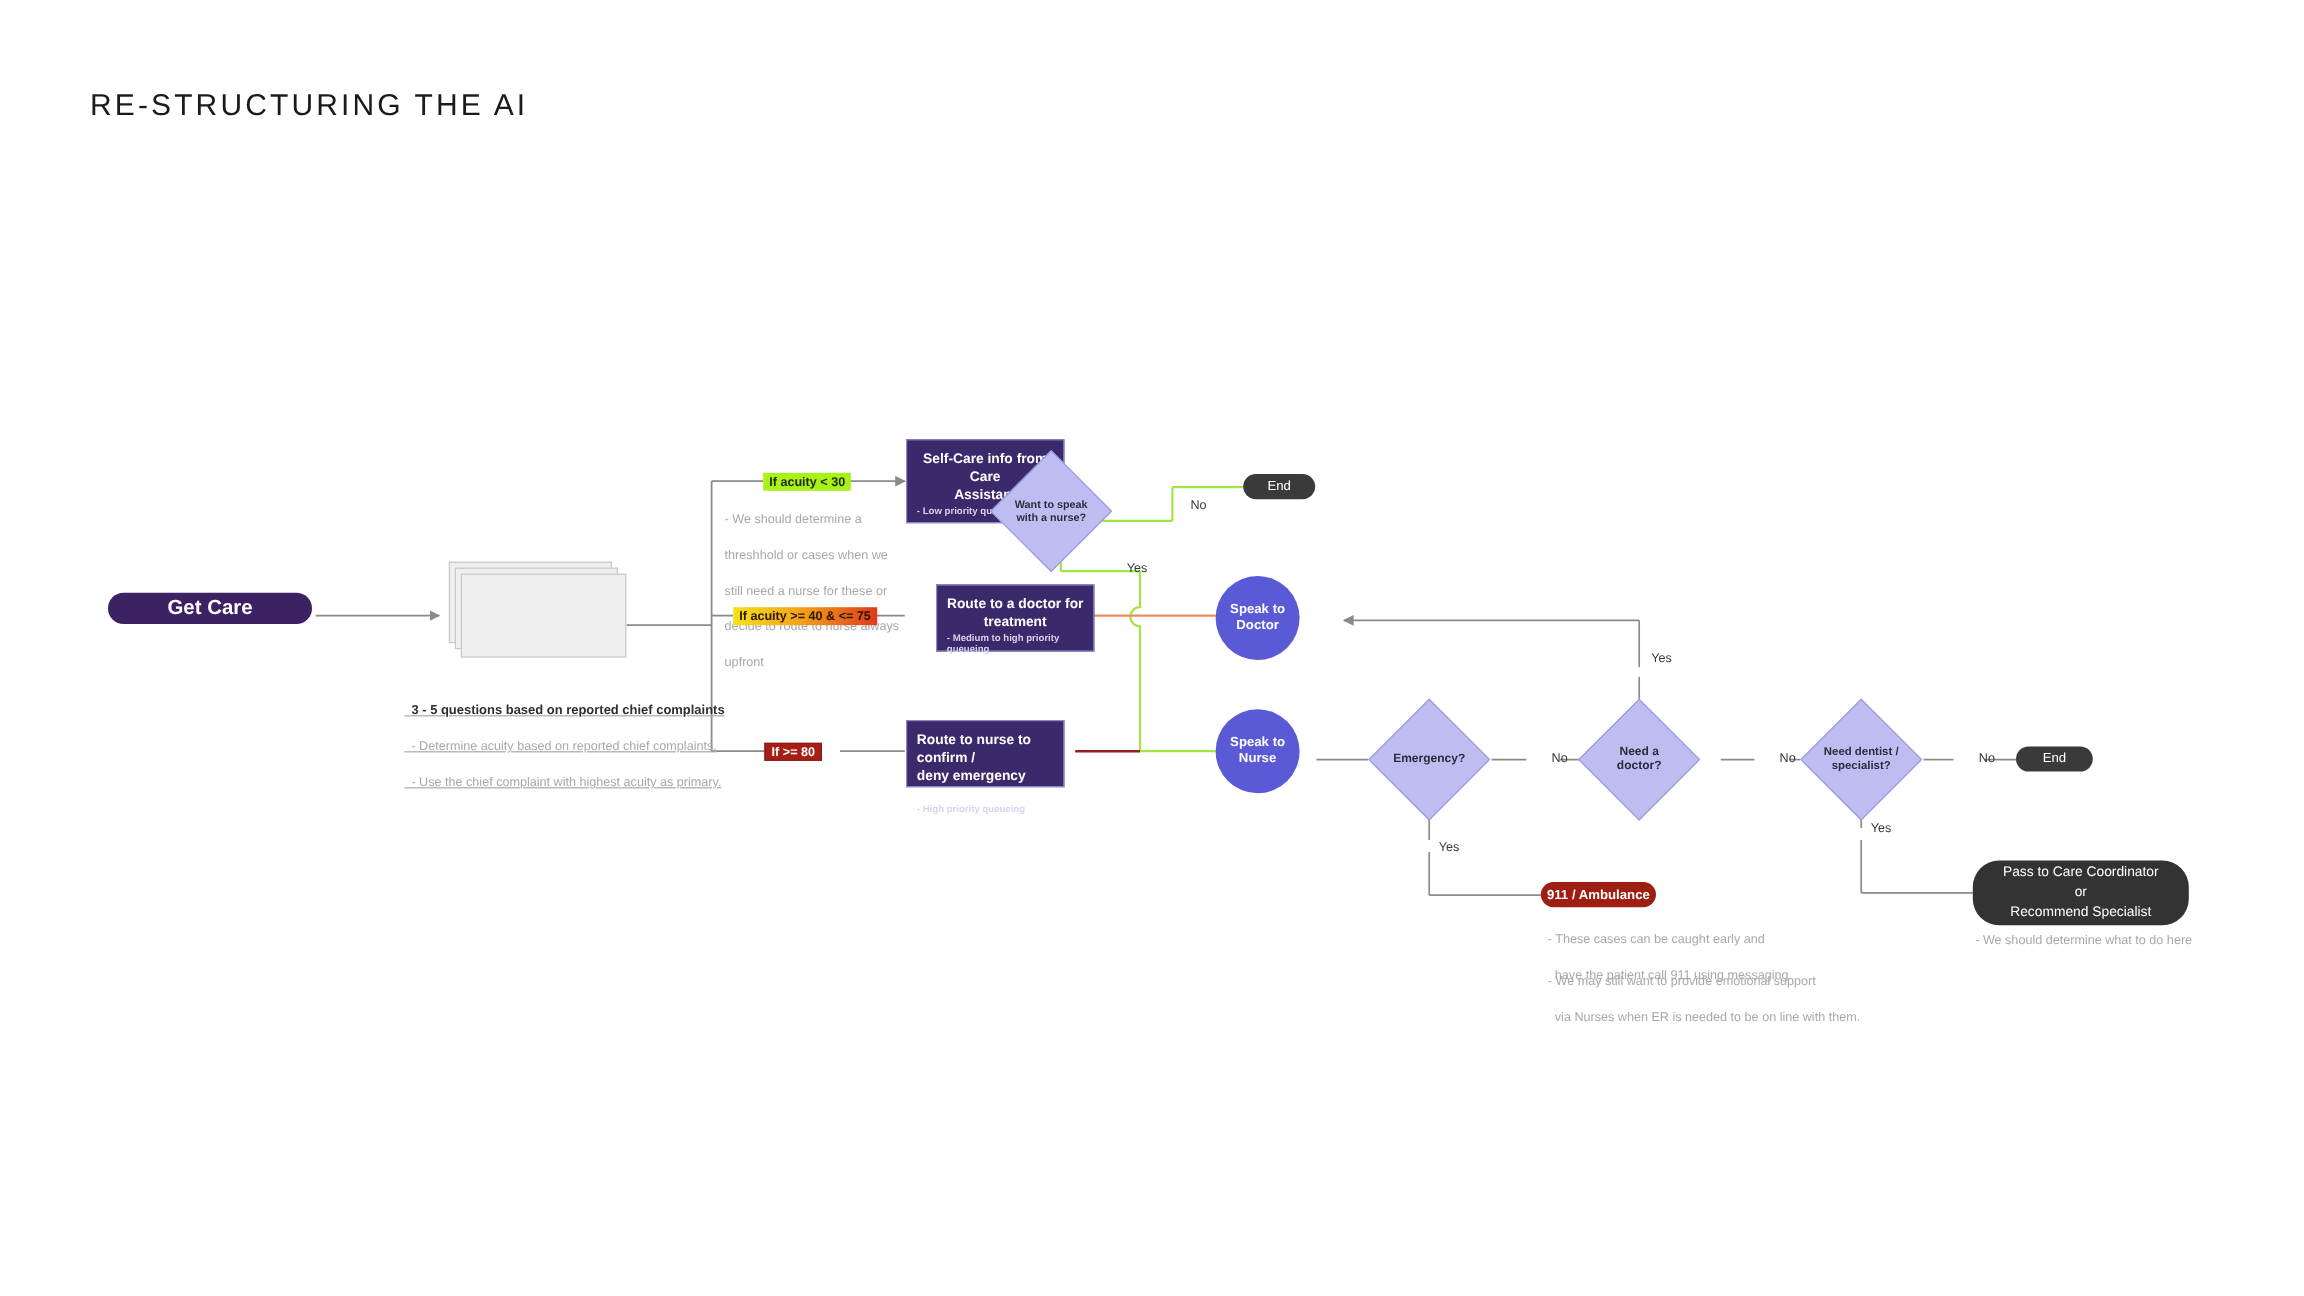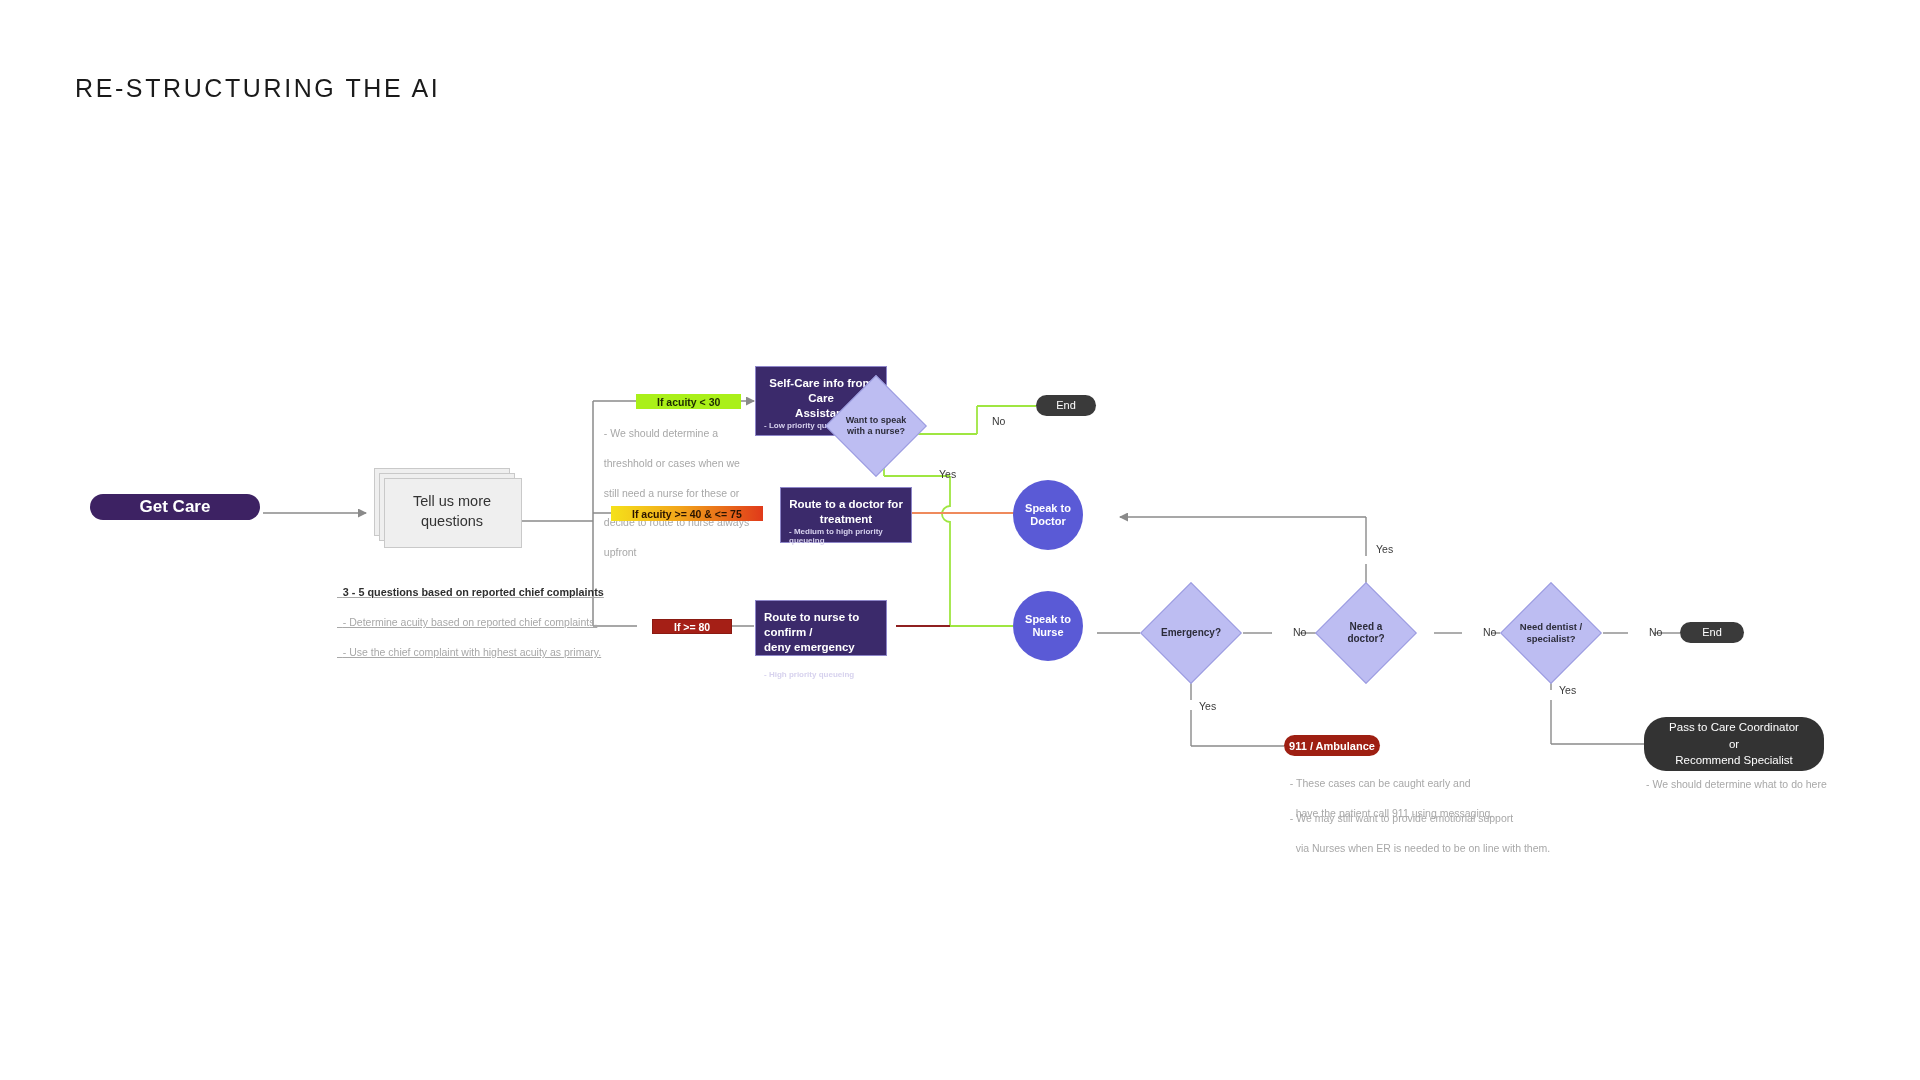--- a/index.html
+++ b/index.html
@@ -37,21 +37,21 @@
     font-size:14.5px;color:#333;line-height:1.35;text-align:center;
   }
 
   
   .note{position:absolute;font-size:10.5px;line-height:1.42;color:#a8a8a8;white-space:pre;}
   .note b{color:#2f2f2f;font-weight:700;font-size:10.8px;}
 
   
   .cond{
     position:absolute;height:15px;display:flex;align-items:center;justify-content:center;
-    font-size:10.5px;font-weight:700;padding:0 21px;box-sizing:border-box;white-space:nowrap;
+    font-size:10.5px;font-weight:700;padding:0 5px;box-sizing:border-box;white-space:nowrap;
   }
   .cond-green{background:#aaf019;color:#1d2b00;}
   .cond-grad{background:linear-gradient(90deg,#f5e11a 0%,#f2a51a 45%,#e03a1a 100%);color:#2b1400;}
   .cond-red{background:#a51f16;color:#ffffff;border:1px solid #8a1a12;}
 
   
   .proc{
     background:#3b2a6b;border:1px solid #8e86c9;color:#fff;
     display:flex;flex-direction:column;justify-content:space-between;
     padding:9px 8px 6px;box-sizing:border-box;
@@ -162,24 +162,20 @@
 <div id="title">RE-STRUCTURING THE AI</div>
 
 <div class="node pill-start">
   <span>Get Care</span>
 </div>
 
 <div class="node stack-wrap">
   <div class="stack-sheet s3"></div>
   <div class="stack-sheet s2"></div>
   <div class="stack-sheet s1"></div>
-  <div class="stack-label">
-    <span>Tell us more</span>
-    <span>questions</span>
-  </div>
 </div>
 
 <div class="note" style="left:337px;top:570px;text-decoration:underline;">
   <b>3 - 5 questions based on reported chief complaints</b><br>
   <span>- Determine acuity based on reported chief complaints.</span><br>
   <span>- Use the chief complaint with highest acuity as primary.</span>
 </div>
 
 <div class="cond cond-green" style="left:636px;top:394px;">
   <span>If acuity &lt; 30</span>
@@ -189,21 +185,21 @@
   <span>threshhold or cases when we</span><br>
   <span>still need a nurse for these or</span><br>
   <span>decide to route to nurse always</span><br>
   <span>upfront</span>
 </div>
 
 <div class="cond cond-grad" style="left:611px;top:506px;">
   <span>If acuity &gt;= 40 &amp; &lt;= 75</span>
 </div>
 
-<div class="cond cond-red" style="left:652px;top:619px;">
+<div class="cond cond-red" style="left:637px;top:619px;">
   <span>If &gt;= 80</span>
 </div>
 
 <div class="node proc" style="left:755px;top:366px;width:132px;height:70px;">
   <div class="proc-title">
     <span>Self-Care info from Care</span><br>
     <span>Assistant</span>
   </div>
   <div class="proc-sub">- Low priority queueing</div>
 </div>

